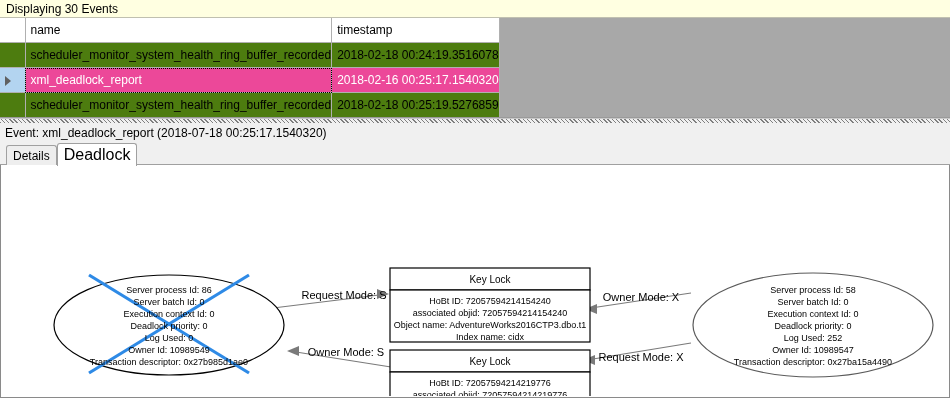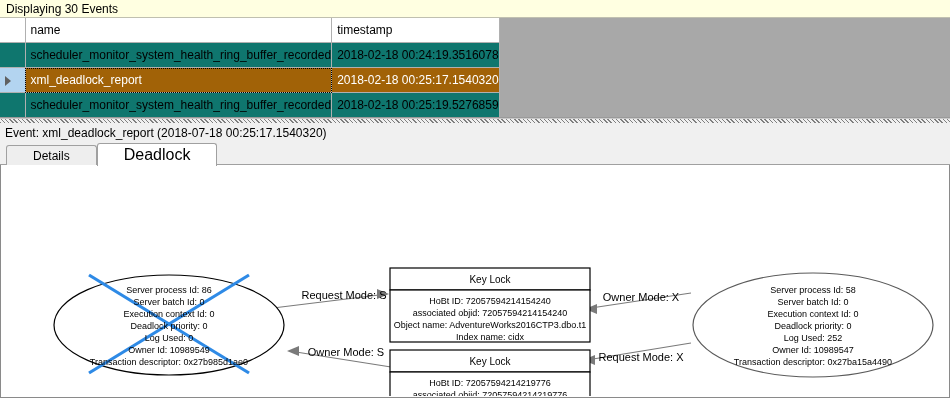--- a/index.html
+++ b/index.html
@@ -47,41 +47,41 @@
     border-bottom: 1px solid #b0b0b0;
     font-weight: normal;
     font-size: 12px;
     text-align: left;
     padding: 0 0 0 5px;
     height: 24px;
     line-height: 24px;
     white-space: nowrap;
     overflow: hidden;
     box-sizing: border-box;
-    background: #0f766e;
+    background: #4d7c0f;
   }
   table.events th {
     background: #ffffff;
     color: #000;
     margin-left: 43px;
   }
   col.c-sel  { width: 25px; }
   col.c-name { width: 278px; }
   col.c-ts   { width: 165px; }
 
   td.rowhdr, th.rowhdr {
     padding: 0;
     text-align: center;
     background: #ffffff;
   }
   tr.selected td.rowhdr {
     background: #b3d4f0;
   }
   tr.selected td.cell {
-    background: #a16207;
+    background: #ec4899;
     color: #ffffff;
     margin-left: 24px;
   }
   tr.selected td.cell.first {
     outline: 1px dotted #000;
     outline-offset: -1px;
   }
   .tri {
     display: inline-block;
     width: 0; height: 0;
@@ -113,21 +113,21 @@
     padding-left: 6px;
     background: #f0f0f0;
     position: relative;
     border-bottom: 1px solid #a0a0a0;
     box-sizing: border-box;
   }
   .tab {
     display: inline-block;
     height: 21px;
     line-height: 20px;
-    padding: 0 26px;
+    padding: 0 6px;
     font-size: 12px;
     border: 1px solid #a0a0a0;
     border-bottom: none;
     background: #eeeeee;
     border-radius: 3px 3px 0 0;
     box-sizing: border-box;
     vertical-align: bottom;
     position: relative;
     cursor: default;
   }
@@ -191,21 +191,21 @@
       <tr>
         <td class="rowhdr"></td>
         <td class="cell first">scheduler_monitor_system_health_ring_buffer_recorded</td>
         <td class="cell">2018-02-18 00:24:19.3516078</td>
       </tr>
       <tr class="selected">
         <td class="rowhdr">
           <span class="tri"></span>
         </td>
         <td class="cell first">xml_deadlock_report</td>
-        <td class="cell">2018-02-18 00:25:17.1540320</td>
+        <td class="cell">2018-02-16 00:25:17.1540320</td>
       </tr>
       <tr>
         <td class="rowhdr"></td>
         <td class="cell first">scheduler_monitor_system_health_ring_buffer_recorded</td>
         <td class="cell">2018-02-18 00:25:19.5276859</td>
       </tr>
     </tbody>
   </table>
 </div>
 

